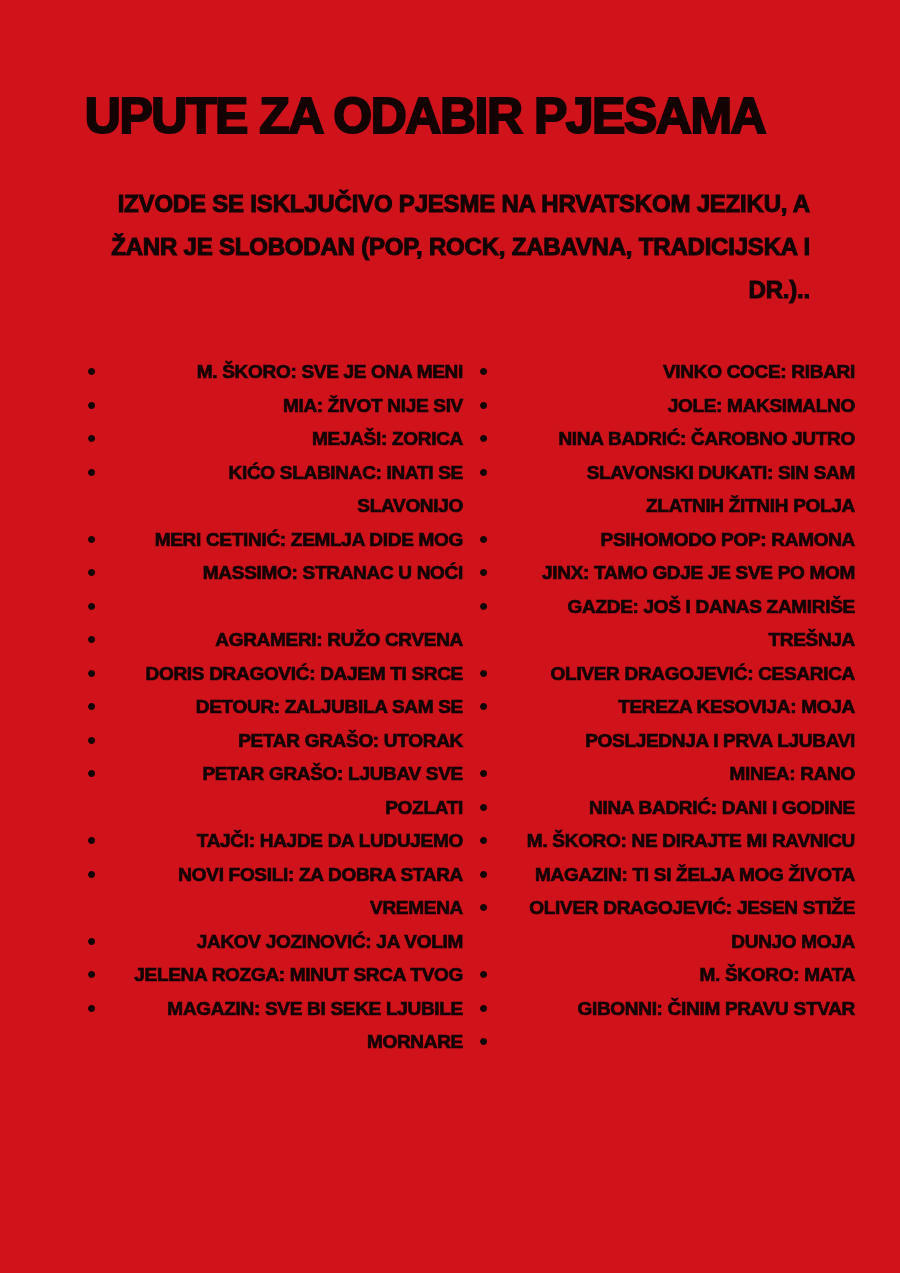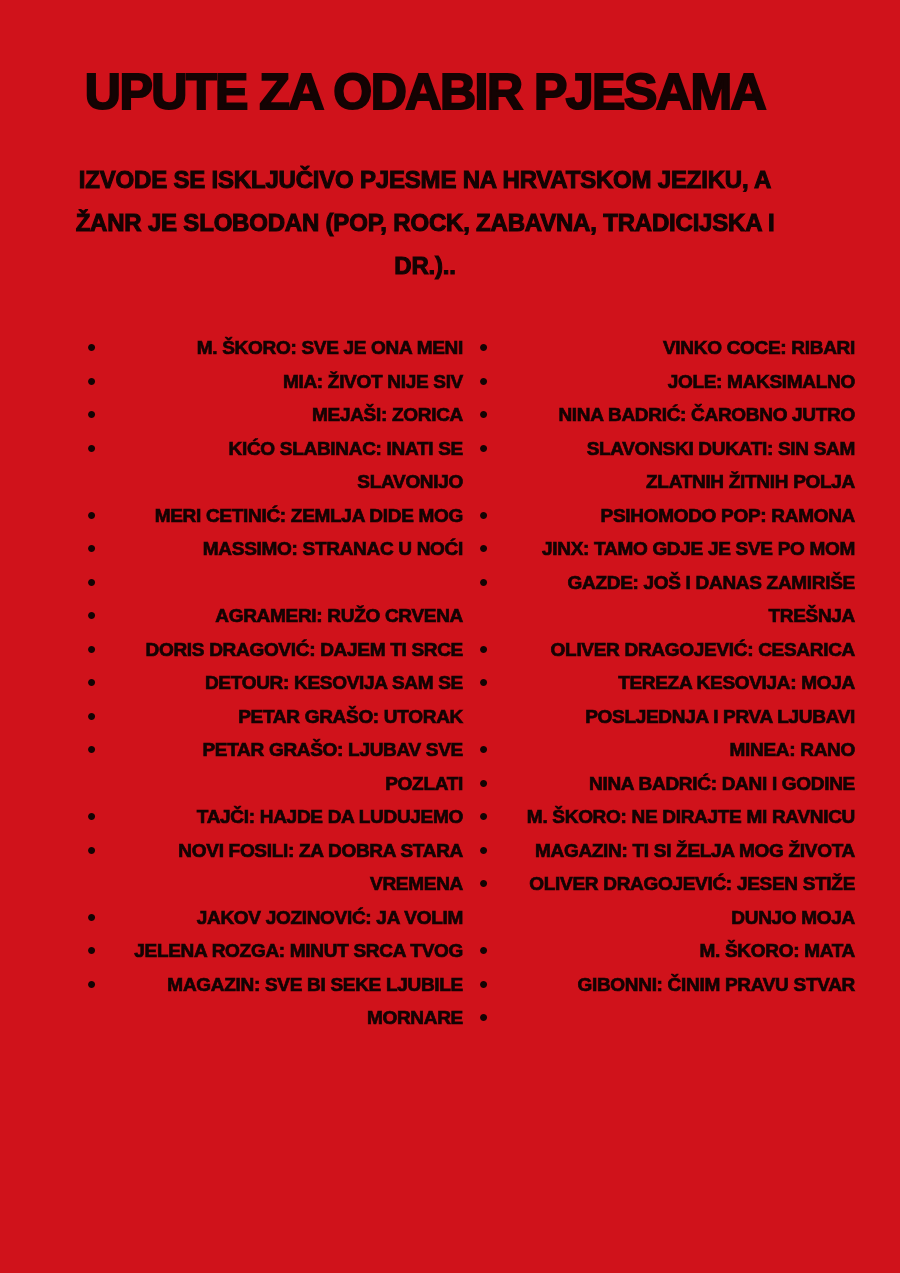--- a/index.html
+++ b/index.html
@@ -11,21 +11,21 @@
     height: 1273px;
     background: #d0121b;
     color: #140303;
     font-family: "Liberation Sans", sans-serif;
     overflow: hidden;
   }
   .page {
     box-sizing: border-box;
     width: 900px;
     height: 993px;
-    padding-top: 64px;
+    padding-top: 88px;
   }
   .header-block {
     width: 770px;
     margin-left: 40px;
     text-align: center;
   }
   .title {
     font-size: 50px;
     font-weight: 900;
     letter-spacing: -1.5px;
@@ -38,20 +38,21 @@
     font-size: 24px;
     font-weight: 900;
     line-height: 43px;
     -webkit-text-stroke: 1px #140303;
     letter-spacing: -0.2px;
   }
   .intro-line {
     display: block;
     min-height: 43px;
     white-space: nowrap;
+    text-align: right;
   }
   .columns {
     display: flex;
     margin: 44px 45px 0 85px;
     column-gap: 14px;
   }
   ul.col {
     flex: 1 1 0;
     list-style: none;
     margin: 0;
@@ -149,21 +150,21 @@
         </li>
         <li class="item">
           <span class="bullet">•</span>
           <span class="txt">
             <span class="ln">DORIS DRAGOVIĆ: DAJEM TI SRCE</span>
           </span>
         </li>
         <li class="item">
           <span class="bullet">•</span>
           <span class="txt">
-            <span class="ln">DETOUR: KESOVIJA SAM SE</span>
+            <span class="ln">DETOUR: ZALJUBILA SAM SE</span>
           </span>
         </li>
         <li class="item">
           <span class="bullet">•</span>
           <span class="txt">
             <span class="ln">PETAR GRAŠO: UTORAK</span>
           </span>
         </li>
         <li class="item">
           <span class="bullet">•</span>

